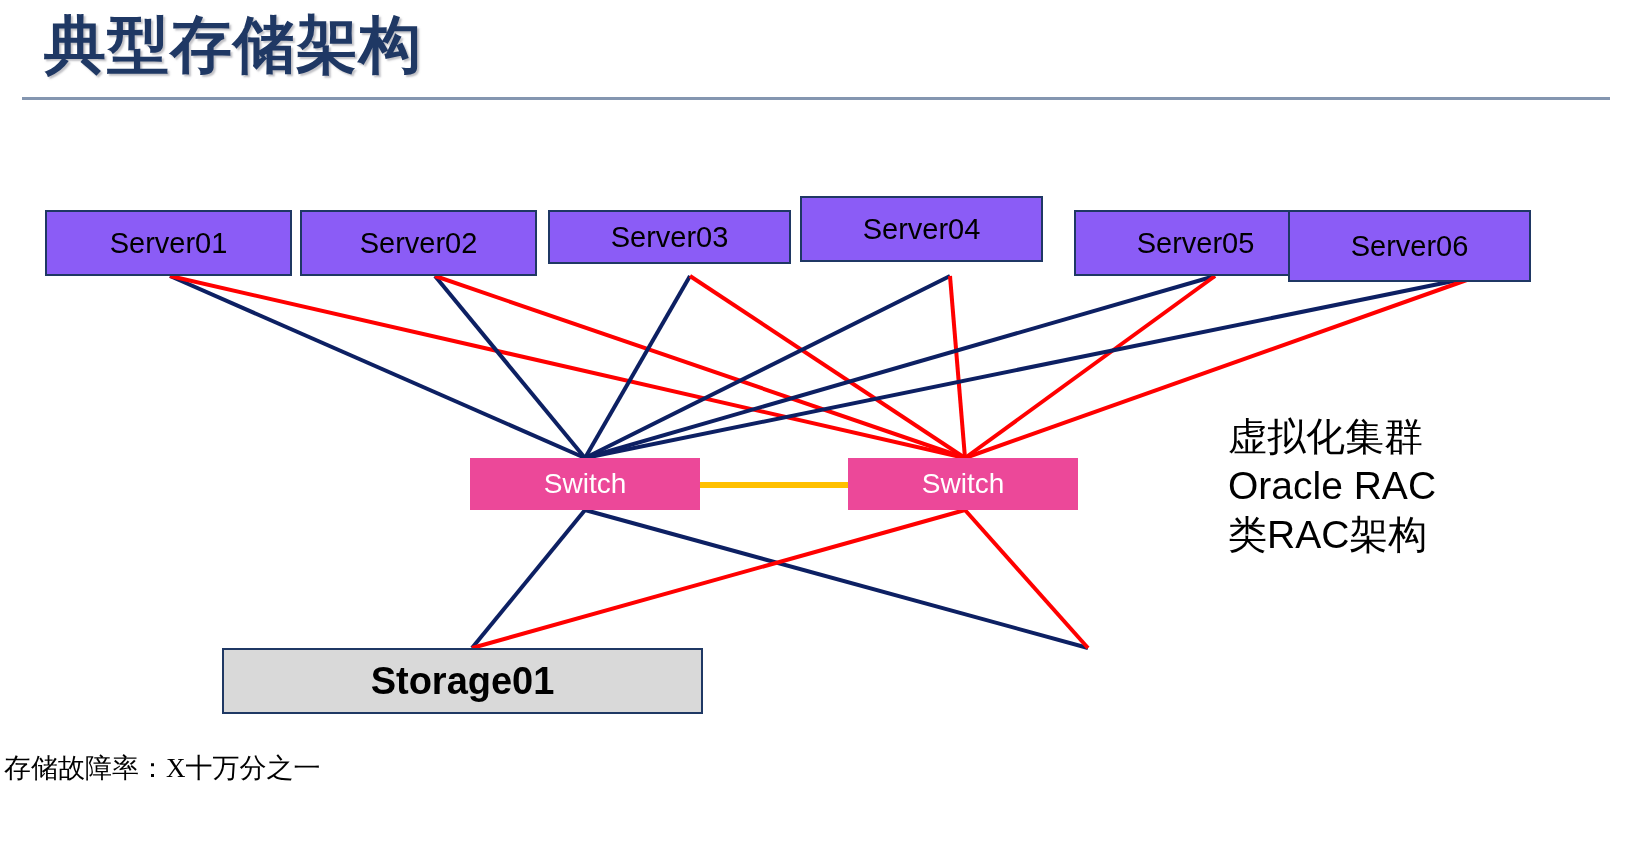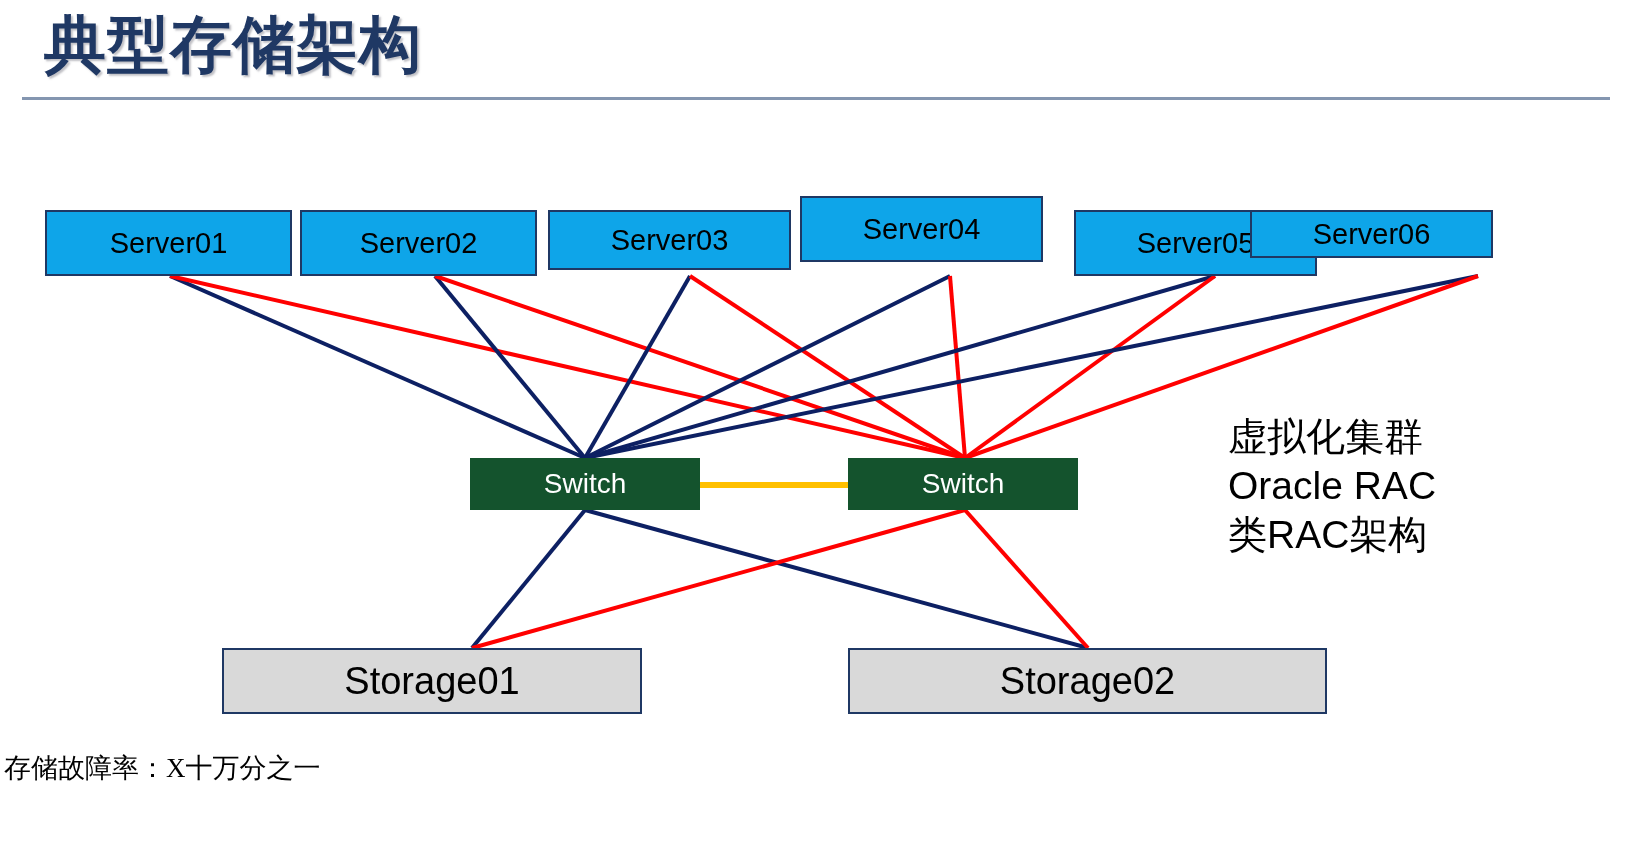--- a/index.html
+++ b/index.html
@@ -54,27 +54,27 @@
   
   .node {
     position: absolute;
     box-sizing: border-box;
     display: flex;
     align-items: center;
     justify-content: center;
     white-space: nowrap;
   }
   .server {
-    background: #0ea5e9;
+    background: #8b5cf6;
     border: 2px solid #1f3864;
     color: #000000;
     font-size: 29px;
   }
   .switch {
-    background: #14532d;
+    background: #ec4899;
     border: none;
     color: #ffffff;
     font-size: 28px;
   }
   .storage {
     background: #d9d9d9;
     border: 2px solid #1f3864;
     color: #000000;
     font-size: 38px;
   }
@@ -130,45 +130,42 @@
       <line x1="965" y1="510" x2="1088" y2="648" stroke="#ff0000" stroke-width="4" stroke-linecap="butt"></line>
       <line x1="700" y1="485" x2="848" y2="485" stroke="#ffc000" stroke-width="6" stroke-linecap="butt"></line>
     </svg>
 
   <div class="node server" style="left: 45px; top: 210px; width: 247px; height: 66px;">
       <span>Server01</span>
     </div>
   <div class="node server" style="left: 300px; top: 210px; width: 237px; height: 66px; align-items: center;">
       <span>Server02</span>
     </div>
-  <div class="node server" style="left: 548px; top: 210px; width: 243px; height: 60px;">
+  <div class="node server" style="left: 548px; top: 210px; width: 243px; height: 54px;">
       <span>Server03</span>
     </div>
   <div class="node server" style="left: 800px; top: 196px; width: 243px; height: 66px;">
       <span>Server04</span>
     </div>
   <div class="node server" style="left: 1050px; top: 210px; width: 243px; height: 66px; margin-left: 24px;">
       <span>Server05</span>
     </div>
-  <div class="node server" style="left: 1250px; top: 210px; width: 243px; height: 48px; text-align: right;">
+  <div class="node server" style="left: 1288px; top: 210px; width: 243px; height: 72px; text-align: right;">
       <span>Server06</span>
     </div>
 
   <div class="node switch" style="left: 470px; top: 458px; width: 230px; height: 52px;">
       <span>Switch</span>
     </div>
   <div class="node switch" style="left: 848px; top: 458px; width: 230px; height: 52px;">
       <span>Switch</span>
     </div>
 
-  <div class="node storage" style="left: 222px; top: 648px; width: 420px; height: 66px;">
+  <div class="node storage" style="left: 222px; top: 648px; width: 481px; height: 66px; font-weight: bold;">
       <span>Storage01</span>
-    </div>
-  <div class="node storage" style="left: 848px; top: 648px; width: 479px; height: 66px;">
-      <span>Storage02</span>
     </div>
 
   <div class="note" id="note-storage-rate">存储故障率：X十万分之一</div>
   <div class="note" id="note-cluster">虚拟化集群
 Oracle RAC
 类RAC架构</div>
 
 </div>
 
 </body></html>

